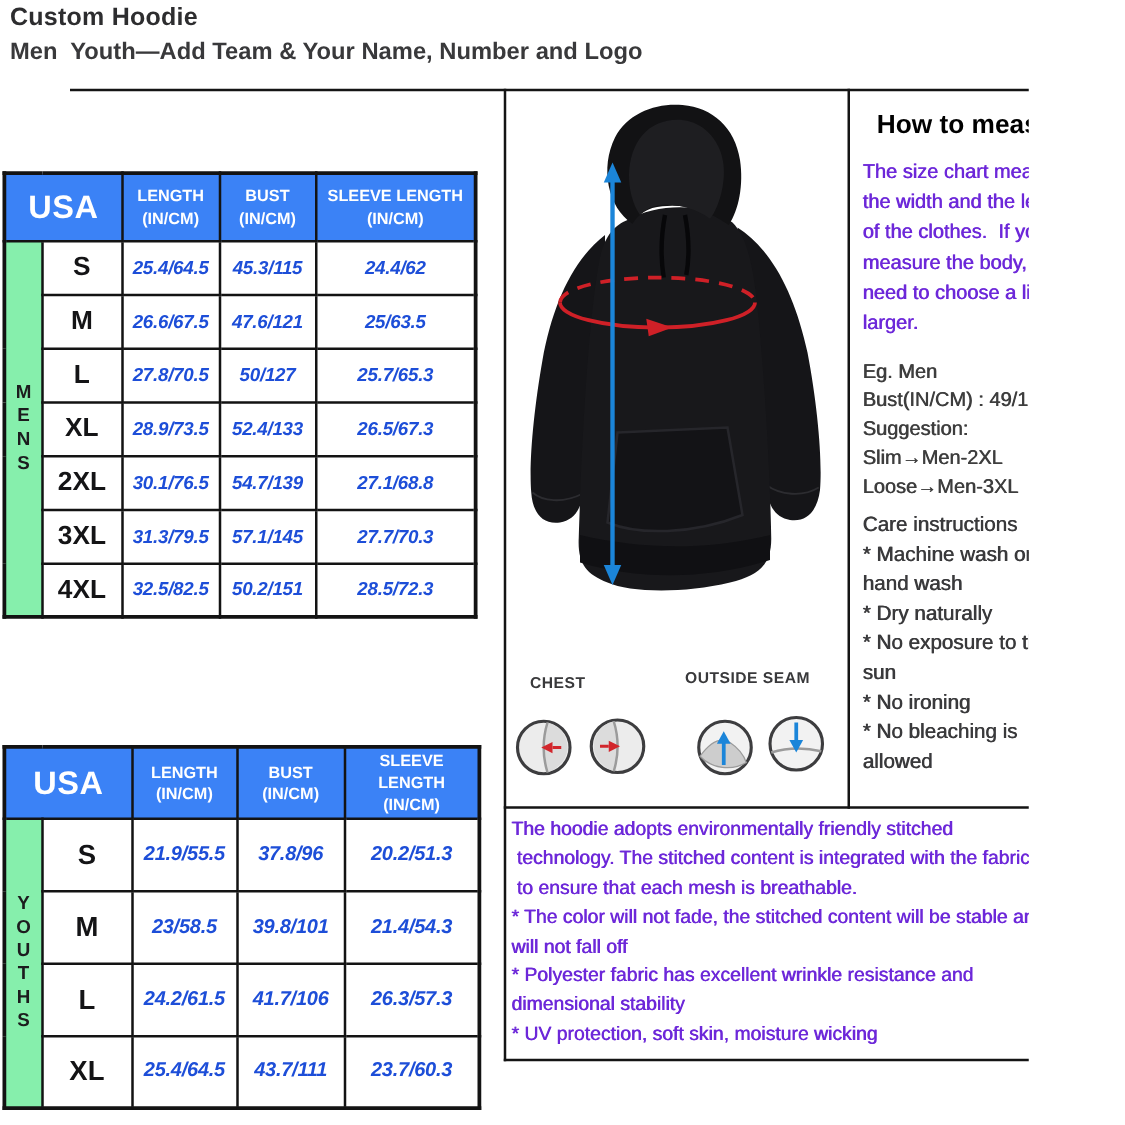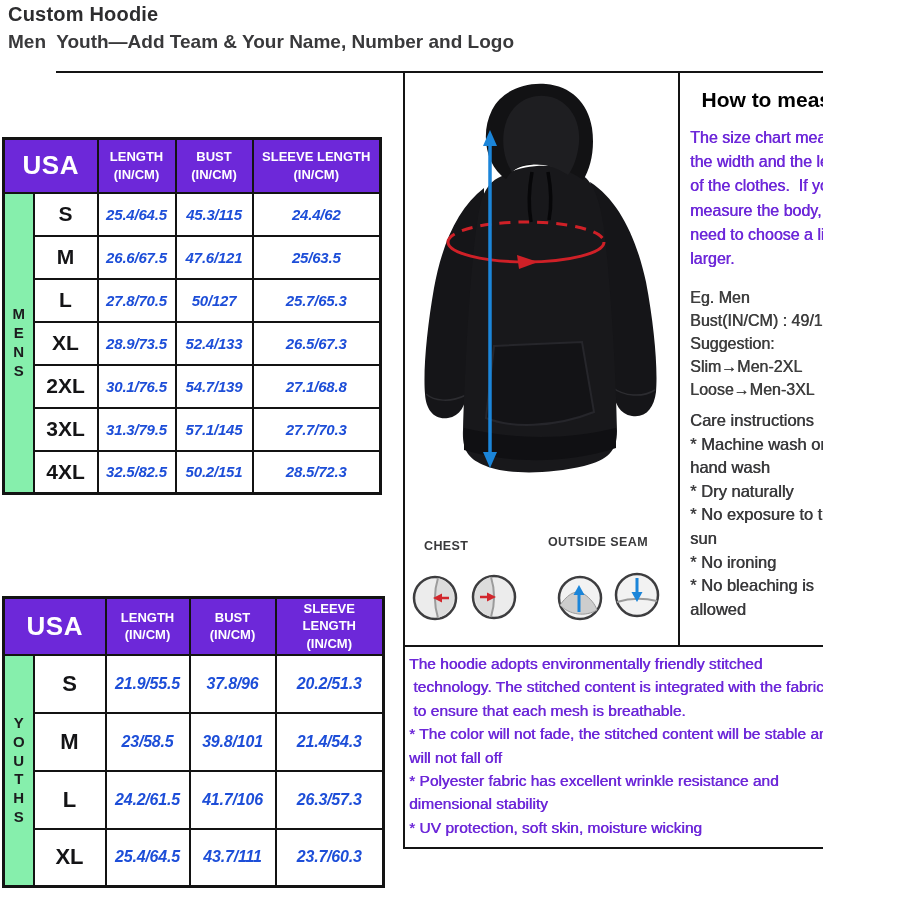--- a/index.html
+++ b/index.html
@@ -15,21 +15,21 @@
   .rule-top{left:56px;top:71px;width:844px;height:2px;}
   .rule-v1{left:403px;top:71px;width:2px;height:778px;}
   .rule-v2{left:678px;top:71px;width:2px;height:576px;}
   .rule-mid{left:403px;top:645px;width:497px;height:2px;}
   .rule-bot{left:403px;top:847px;width:497px;height:2px;}
 
   
   .size-table{position:absolute;border-collapse:collapse;background:#fff;table-layout:fixed;
               border:3px solid #131313;}
   .size-table th,.size-table td{border:2px solid #131313;text-align:center;vertical-align:middle;padding:0;}
-  .size-table thead th{background:#6d28d9;color:#fff;font-weight:700;font-size:13px;line-height:1.35;
+  .size-table thead th{background:#3b82f6;color:#fff;font-weight:700;font-size:13px;line-height:1.35;
                        white-space:pre-line;}
   .size-table thead th.usa{font-size:26px;letter-spacing:.5px;}
   td.size{font-size:21px;font-weight:700;color:#141416;}
   td.val{font-size:15px;font-weight:700;color:#1d4ed8;letter-spacing:-0.2px;font-style:italic;}
   td.vcell{background:#86efac;}
   .vtext{display:inline-block;width:13px;word-break:break-all;line-height:1.25;
          font-size:15px;font-weight:700;color:#1c1c1e;}
 
   .mens{left:2px;top:137px;width:380px;}
   .mens thead tr{height:54px;}

